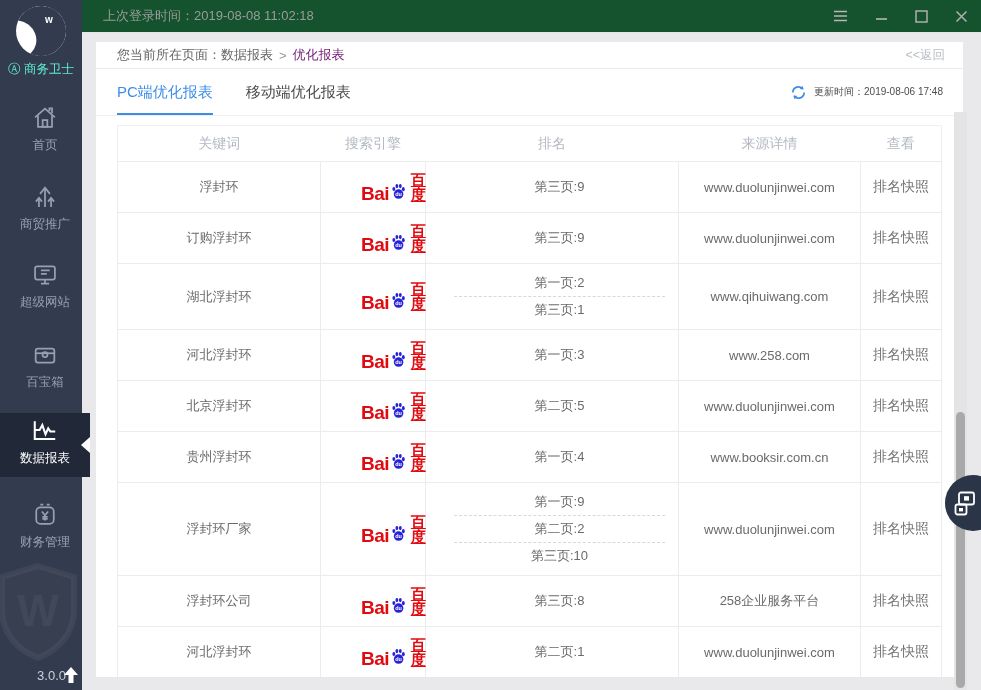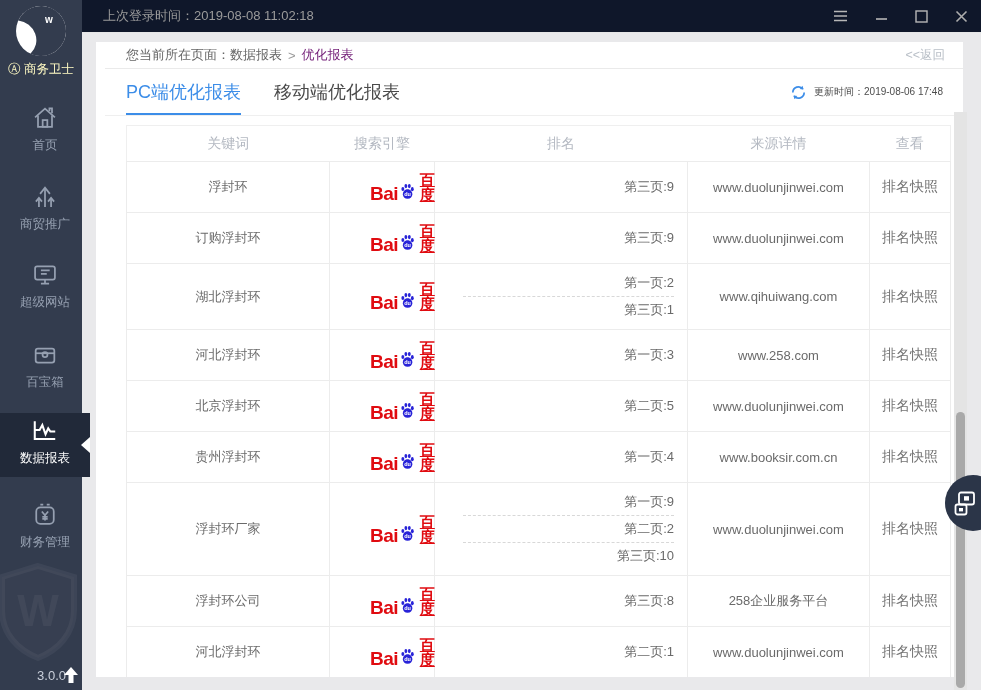--- a/index.html
+++ b/index.html
@@ -3,62 +3,62 @@
 <meta charset="utf-8">
 <style>
   * { margin:0; padding:0; box-sizing:border-box; }
   html,body { width:981px; height:690px; }
   body { font-family:"Liberation Sans","DejaVu Sans",sans-serif; background:#e9e9eb; }
   .app { position:relative; width:981px; height:690px; overflow:hidden; }
 
   
   .sidebar { position:absolute; left:0; top:0; width:82px; height:690px; background:#333c4e; z-index:3; }
   .logo { position:absolute; top:5px; left:15px; width:52px; height:52px; }
-  .logo-label { position:absolute; top:61px; left:0; width:82px; text-align:center; color:#fef9c3; font-size:12.5px; white-space:nowrap; }
+  .logo-label { position:absolute; top:61px; left:0; width:82px; text-align:center; color:#5eead4; font-size:12.5px; white-space:nowrap; }
   .nav-item { position:absolute; left:0; width:90px; height:64px; text-align:center; color:#96a0b1; cursor:pointer; padding-top:4px; }
   .nav-item:nth-child(1){ top:100px; } .nav-item:nth-child(2){ top:179px; }
   .nav-item:nth-child(3){ top:257px; } .nav-item:nth-child(4){ top:337px; }
   .nav-item:nth-child(5){ top:413px; } .nav-item:nth-child(6){ top:497px; }
   .nav-item.active { background:#212939; color:#ffffff; }
   .nav-item.active::after { content:""; position:absolute; right:0; top:50%; margin-top:-8px;
     border-top:8px solid transparent; border-bottom:8px solid transparent; border-right:9px solid #ffffff; }
   .nav-icon { display:block; height:30px; }
   .nav-icon svg { width:28px; height:28px; }
   .nav-label { display:block; font-size:12.5px; margin-top:3px; }
   .watermark { position:absolute; left:-6px; bottom:22px; }
   .version { position:absolute; right:3px; bottom:6px; display:flex; align-items:center; color:#c9cfda; font-size:13px; }
 
   
-  .topbar { position:absolute; left:82px; top:0; width:899px; height:33px; background:#0f172a;
+  .topbar { position:absolute; left:82px; top:0; width:899px; height:33px; background:#14532d;
     border-bottom:1px solid #e6e6e6; display:flex; align-items:center; padding:0 13px 0 21px; z-index:2; }
   .login-text { color:#9b9b9b; font-size:13px; }
   .win-controls { margin-left:auto; display:flex; align-items:center; gap:27px; }
   .win-btn { cursor:pointer; display:flex; align-items:center; }
 
   
-  .card { position:absolute; left:96px; top:42px; width:867px; height:635px; background:#fff; overflow:hidden; z-index:1;padding-left:9px; }
+  .card { position:absolute; left:96px; top:42px; width:867px; height:635px; background:#fff; overflow:hidden; z-index:1; }
   .crumb { height:27px; display:flex; align-items:center; padding:0 18px 0 21px;
     border-bottom:1px solid #eaeaea; font-size:13px; color:#666; }
   .crumb .sep { margin:0 6px; color:#999; }
   .crumb .cur { color:#701a75; cursor:pointer; }
   .crumb .back { margin-left:auto; color:#b9bfc7; cursor:pointer; font-size:12.5px; }
   .tabsrow { height:47px; display:flex; align-items:stretch; padding:0 20px 0 21px; border-bottom:1px solid #efefef; }
-  .tab { display:flex; align-items:center; font-size:18px; color:#4a4a4a; margin-right:33px;
+  .tab { display:flex; align-items:center; font-size:15px; color:#4a4a4a; margin-right:33px;
     border-bottom:2px solid transparent; padding-top:2px; cursor:pointer; }
   .tab.active { color:#3c8de8; border-bottom-color:#3c8de8; }
   .update { margin-left:auto; display:flex; align-items:center; gap:7px; font-size:10px; color:#4d4d4d; }
   .refresh { cursor:pointer; display:flex; }
 
   
   table { border-collapse:collapse; table-layout:fixed; width:824px; margin:9px 0 0 21px;
     border:1px solid #efefef; }
   th { height:36px; font-weight:normal; color:#b4b9c2; font-size:14px; border-bottom:1px solid #ececec; }
   td { border:1px solid #ececec; text-align:center; font-size:13px; color:#6a6a6a; vertical-align:middle; }
   tr.h1 td { height:51px; } tr.h2 td { height:65px; } tr.h3 td { height:93px; }
-  td.rank { text-align:right; padding:6px 0; }
+  td.rank { text-align:center; padding:6px 0; }
   .rank-line { line-height:26px; margin:0 13px 0 28px; }
   .rank-line + .rank-line { border-top:1px dashed #d8d8d8; }
   td.action { color:#737373; font-size:14px; cursor:pointer; }
   .baidu { display:inline-flex; align-items:flex-end; line-height:1; }
   .bai { color:#e00b10; font-weight:bold; font-size:19px; letter-spacing:-0.5px;margin-left:40px; }
   .bcn { color:#e00b10; font-weight:bold; font-size:15px; margin-left:1px; padding-bottom:1px;text-decoration:underline; }
   .paw { margin:0 0 0 1px; }
 
   
   .scroll-track { position:absolute; left:954px; top:112px; width:13px; height:578px; background:#e4e4e4; z-index:2; }

